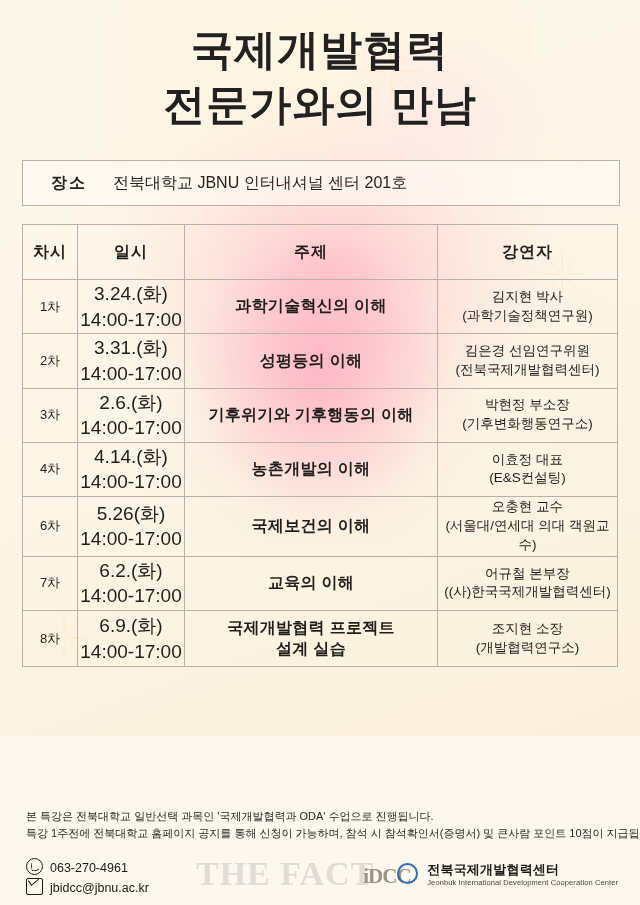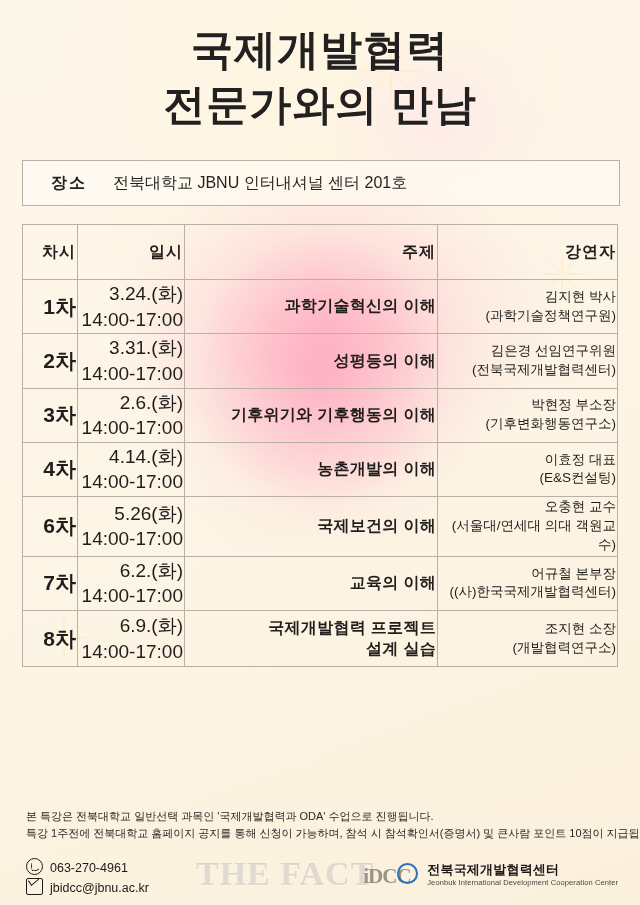--- a/index.html
+++ b/index.html
@@ -10,21 +10,21 @@
     width: 640px;
     height: 905px;
     font-family: "Liberation Sans", sans-serif;
     background: #fdf8ee;
     overflow: hidden;
     position: relative;
   }
   .poster {
     position: relative;
     width: 640px;
-    height: 905px;
+    height: 736px;
     background:
       radial-gradient(ellipse 320px 240px at 52% 36%, rgba(255,170,190,0.55) 0%, rgba(255,200,210,0.30) 40%, rgba(255,235,220,0.05) 70%, rgba(253,248,238,0) 100%),
       radial-gradient(ellipse 420px 420px at 50% 8%, rgba(255,245,225,0.9) 0%, rgba(253,248,238,0) 70%),
       linear-gradient(160deg, #fdf7ea 0%, #fdf6e8 35%, #fcf3e2 70%, #fbf0dc 100%);
   }
   .glow-a {
     position: absolute;
     left: 170px; top: 210px;
     width: 300px; height: 330px;
     background: radial-gradient(ellipse at 50% 50%, rgba(255,140,175,0.55) 0%, rgba(255,165,190,0.33) 38%, rgba(255,210,215,0.12) 62%, rgba(255,230,225,0) 80%);
@@ -98,35 +98,35 @@
 
   table.schedule {
     position: absolute;
     left: 22px; top: 224px;
     width: 596px;
     border-collapse: collapse;
     background: transparent;
   }
   table.schedule th, table.schedule td {
     border: 1.2px solid #b9b1a5;
-    text-align: right;
+    text-align: center;
     vertical-align: middle;
     color: #201e1c;
     background: transparent;
   }
   table.schedule thead th {
     height: 52px;
     font-size: 16px;
     font-weight: bold;
     letter-spacing: 1px;
   }
   td.c-no {
     width: 52px;
-    font-size: 21px;
-    font-weight: bold;
+    font-size: 13px;
+    font-weight: normal;
     margin-left: 27px;
   }
   td.c-date {
     width: 104px;
     font-size: 19px;
     line-height: 1.35;
     color: #262320;
   }
   td.c-topic {
     width: 250px;

